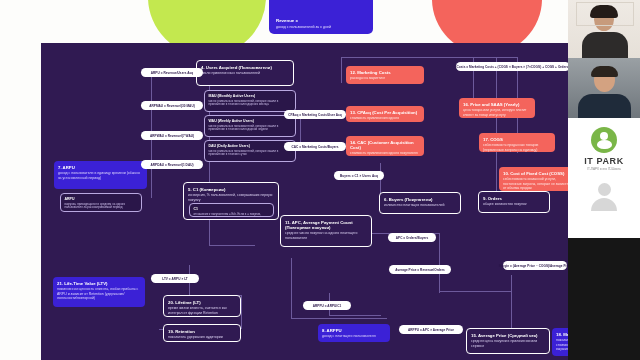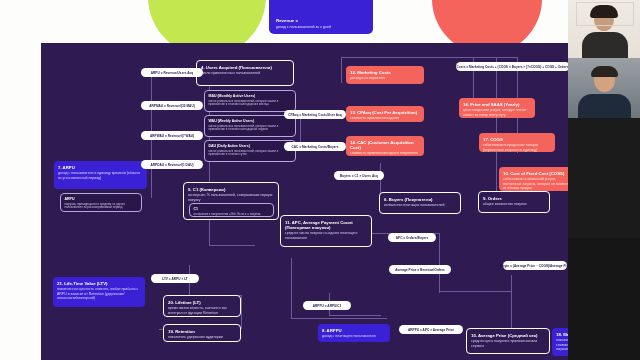--- a/index.html
+++ b/index.html
@@ -274,15 +274,22 @@
     <div class="person p-body" style="left:14px;top:32px;width:46px;height:26px;background:#2d2b2a;"></div>
     <div class="person" style="left:8px;top:2px;width:58px;height:24px;border:1.4px solid #d9d2c8;box-sizing:border-box;"></div>
   </div>
 
   <div class="vtile" id="tile2">
     <div class="person p-head" style="left:26px;top:10px;width:21px;height:24px;background:#d3a281;"></div>
     <div class="person" style="left:23px;top:8px;width:27px;height:11px;border-radius:14px 14px 3px 3px;background:#2b241e;"></div>
     <div class="person p-body" style="left:10px;top:36px;width:53px;height:24px;background:#1f2b3a;"></div>
   </div>
 
+  <div id="itpark">
+    <div class="logo"></div>
+    <div class="ipt">IT PARK</div>
+    <div class="ips">IT-ПАРК и его IT-Школа</div>
+    <div class="ghost-h"></div>
+    <div class="ghost-b"></div>
+  </div>
 
   <div class="vtile" id="tile4"></div>
 </div>
 
 </body></html>

